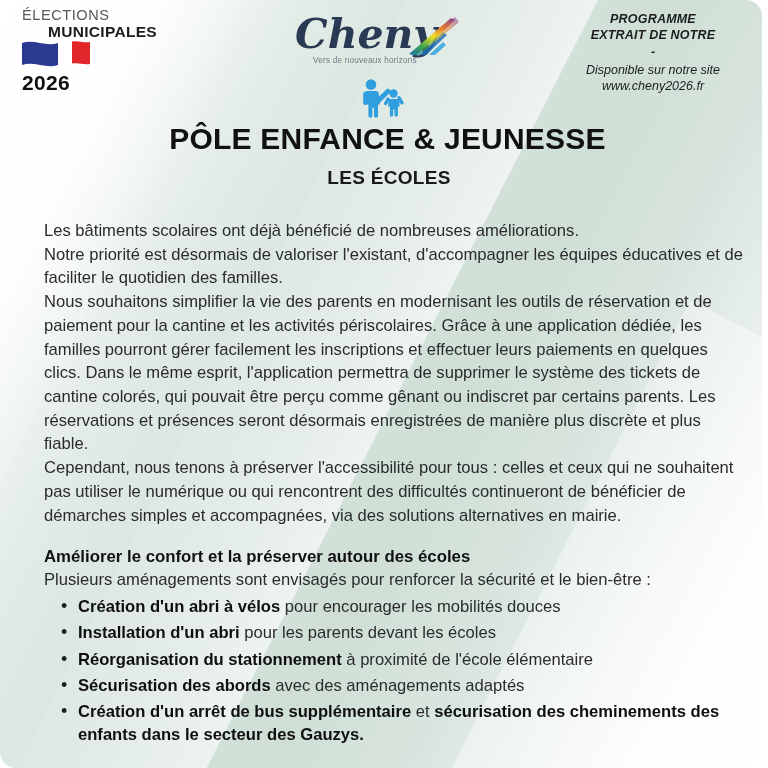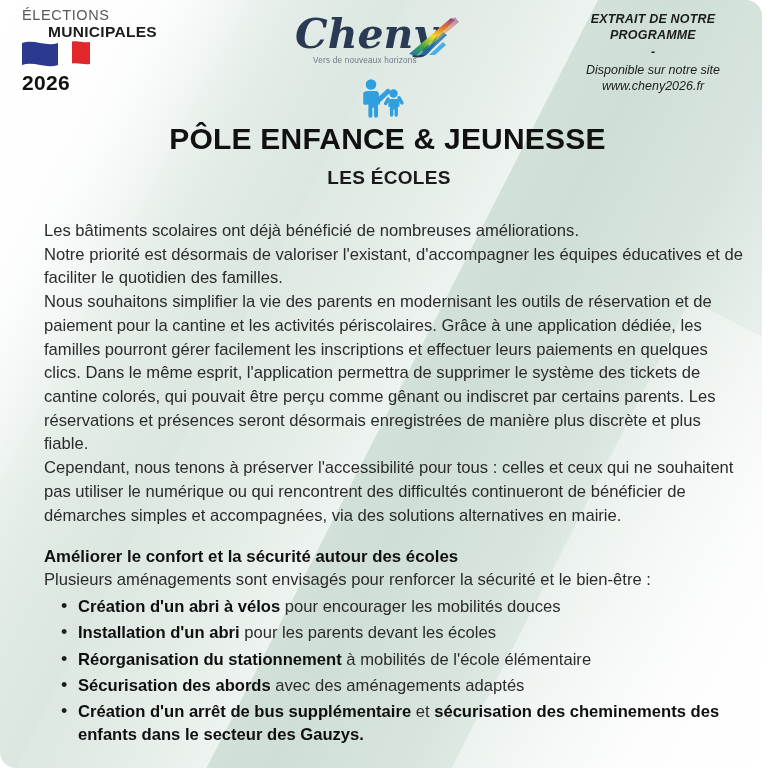--- a/index.html
+++ b/index.html
@@ -279,48 +279,48 @@
                      a1.7,1.7 0 0 1 -3.4,0 v-8.4 h-1.6 v-5.2
                      a2.5,2.5 0 0 1 2.5,-2.5 z" fill="#2f9fe0"></path>
             <rect x="31.3" y="19.0" width="3.4" height="8.6" rx="1.7" transform="rotate(28 33 23)" fill="#2f9fe0"></rect>
             <rect x="44.6" y="17.6" width="3.4" height="9.4" rx="1.7" transform="rotate(-30 46.3 22)" fill="#2f9fe0"></rect>
           </svg>
         </span>
       </div>
 
       <div class="extrait">
         <div class="extrait-title">
+          <div>PROGRAMME</div>
           <div>EXTRAIT DE NOTRE</div>
-          <div>PROGRAMME</div>
         </div>
         <div class="extrait-dash">-</div>
         <div class="extrait-sub">
           <div>Disponible sur notre site</div>
           <div>www.cheny2026.fr</div>
         </div>
       </div>
     </div>
 
     <h1 class="main-title">PÔLE ENFANCE &amp; JEUNESSE</h1>
     <h2 class="sub-title">LES ÉCOLES</h2>
 
     <div class="body-wrap">
 
       <p class="para">Les bâtiments scolaires ont déjà bénéficié de nombreuses améliorations.</p>
       <p class="para">Notre priorité est désormais de valoriser l'existant, d'accompagner les équipes éducatives et de faciliter le quotidien des familles.</p>
 
       <p class="para">Nous souhaitons simplifier la vie des parents en modernisant les outils de réservation et de paiement pour la cantine et les activités périscolaires. Grâce à une application dédiée, les familles pourront gérer facilement les inscriptions et effectuer leurs paiements en quelques clics. Dans le même esprit, l'application permettra de supprimer le système des tickets de cantine colorés, qui pouvait être perçu comme gênant ou indiscret par certains parents. Les réservations et présences seront désormais enregistrées de manière plus discrète et plus fiable.</p>
       <p class="para">Cependant, nous tenons à préserver l'accessibilité pour tous : celles et ceux qui ne souhaitent pas utiliser le numérique ou qui rencontrent des difficultés continueront de bénéficier de démarches simples et accompagnées, via des solutions alternatives en mairie.</p>
 
-      <h3 class="section-head">Améliorer le confort et la sécurité autour des écoles</h3>
+      <h3 class="section-head">Améliorer le confort et la préserver autour des écoles</h3>
       <p class="para">Plusieurs aménagements sont envisagés pour renforcer la sécurité et le bien-être :</p>
 
       <ul class="bullets" id="bullet-list">
           <li><b>Création d'un abri à vélos</b><span> pour encourager les mobilités douces</span></li>
           <li><b>Installation d'un abri</b><span> pour les parents devant les écoles</span></li>
-          <li><b>Réorganisation du stationnement</b><span> à mobilités de l'école élémentaire</span></li>
+          <li><b>Réorganisation du stationnement</b><span> à proximité de l'école élémentaire</span></li>
           <li><b>Sécurisation des abords</b><span> avec des aménagements adaptés</span></li>
           <li><b>Création d'un arrêt de bus supplémentaire</b><span> et </span><b>sécurisation des cheminements des enfants dans le secteur des Gauzys.</b></li>
         </ul>
     </div>
 
   </div>
 </div>
 
 </body></html>

